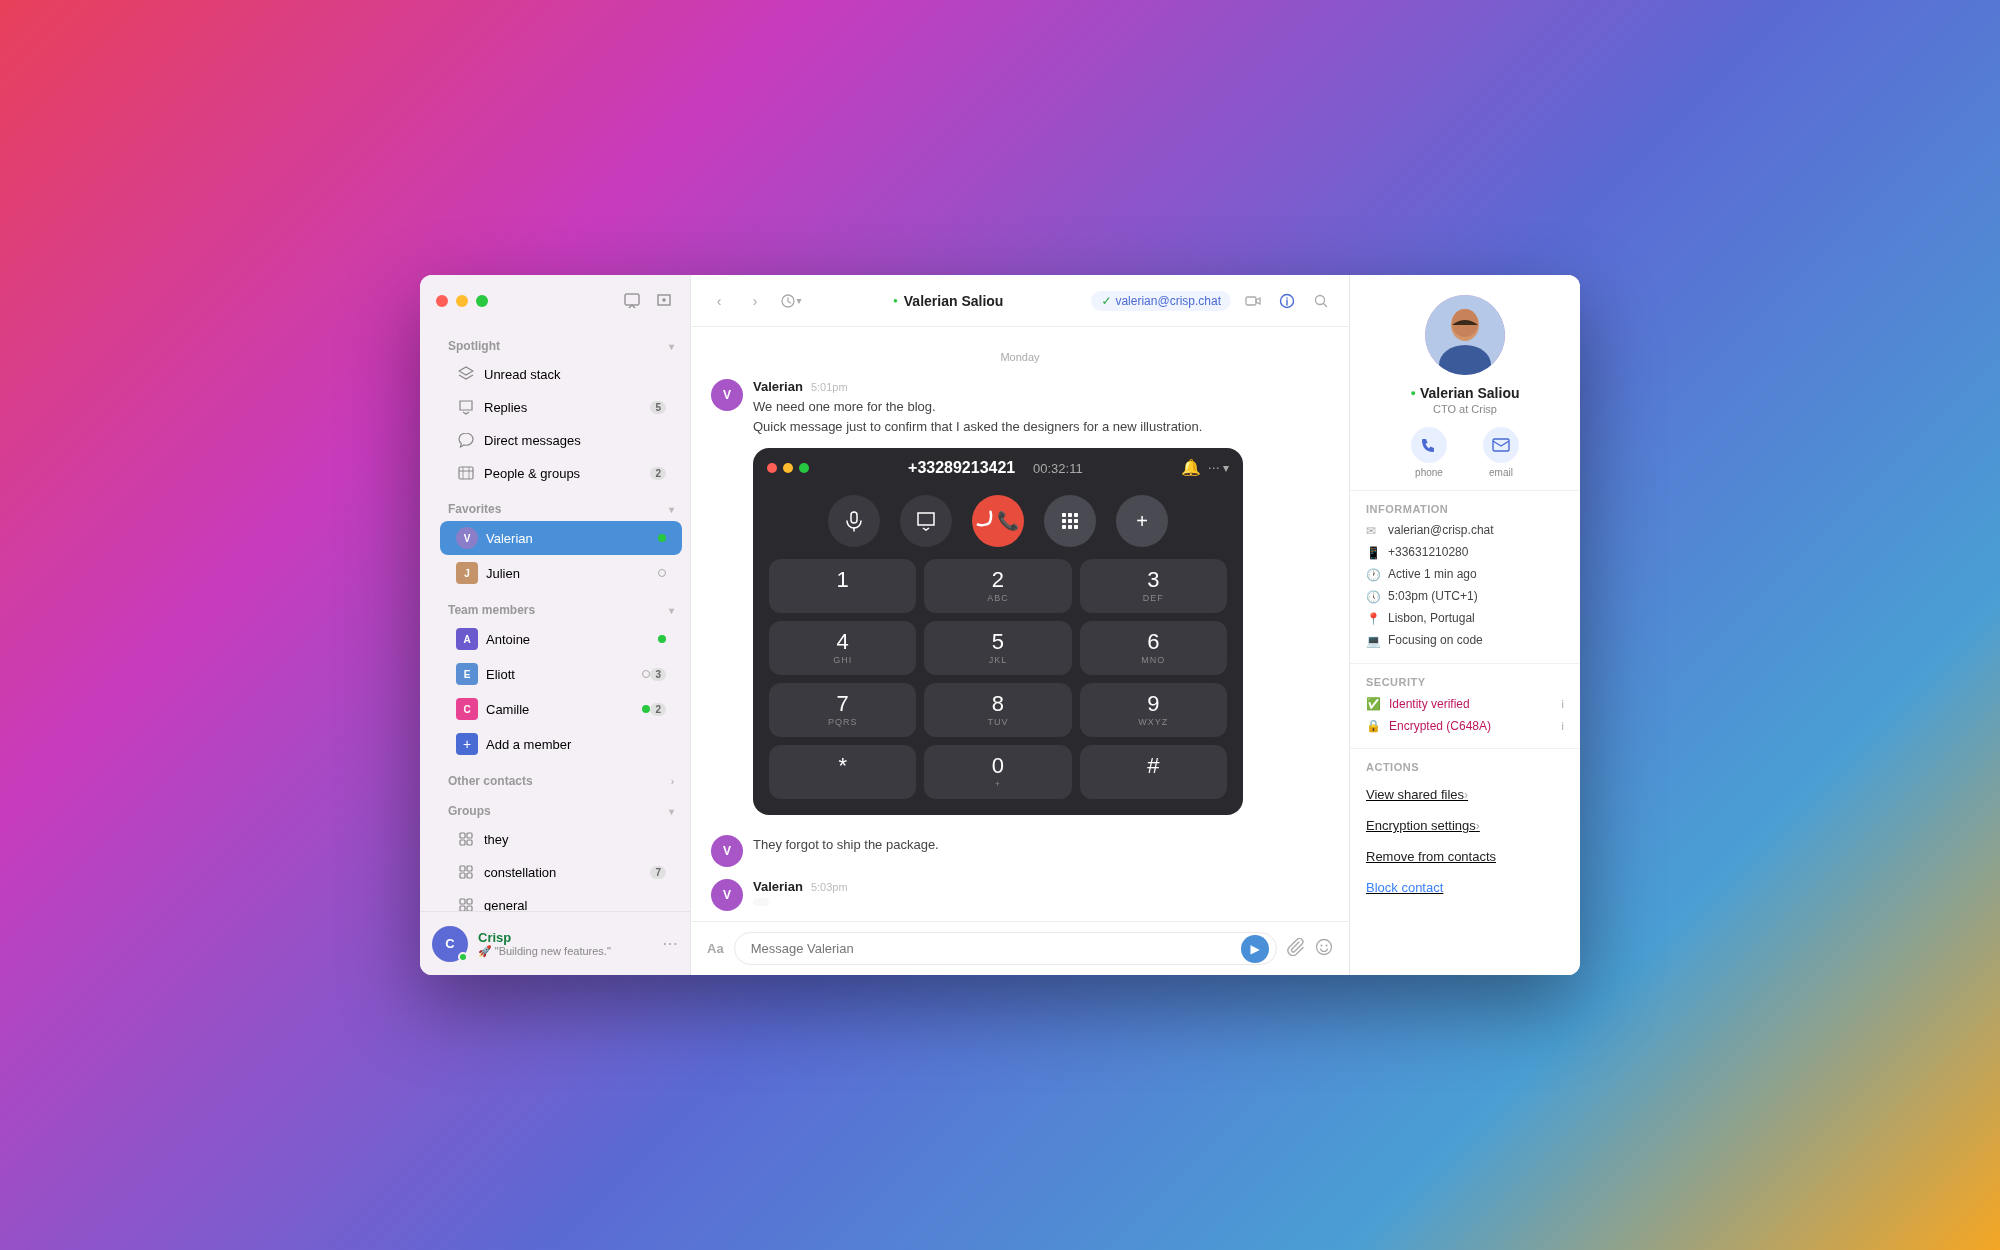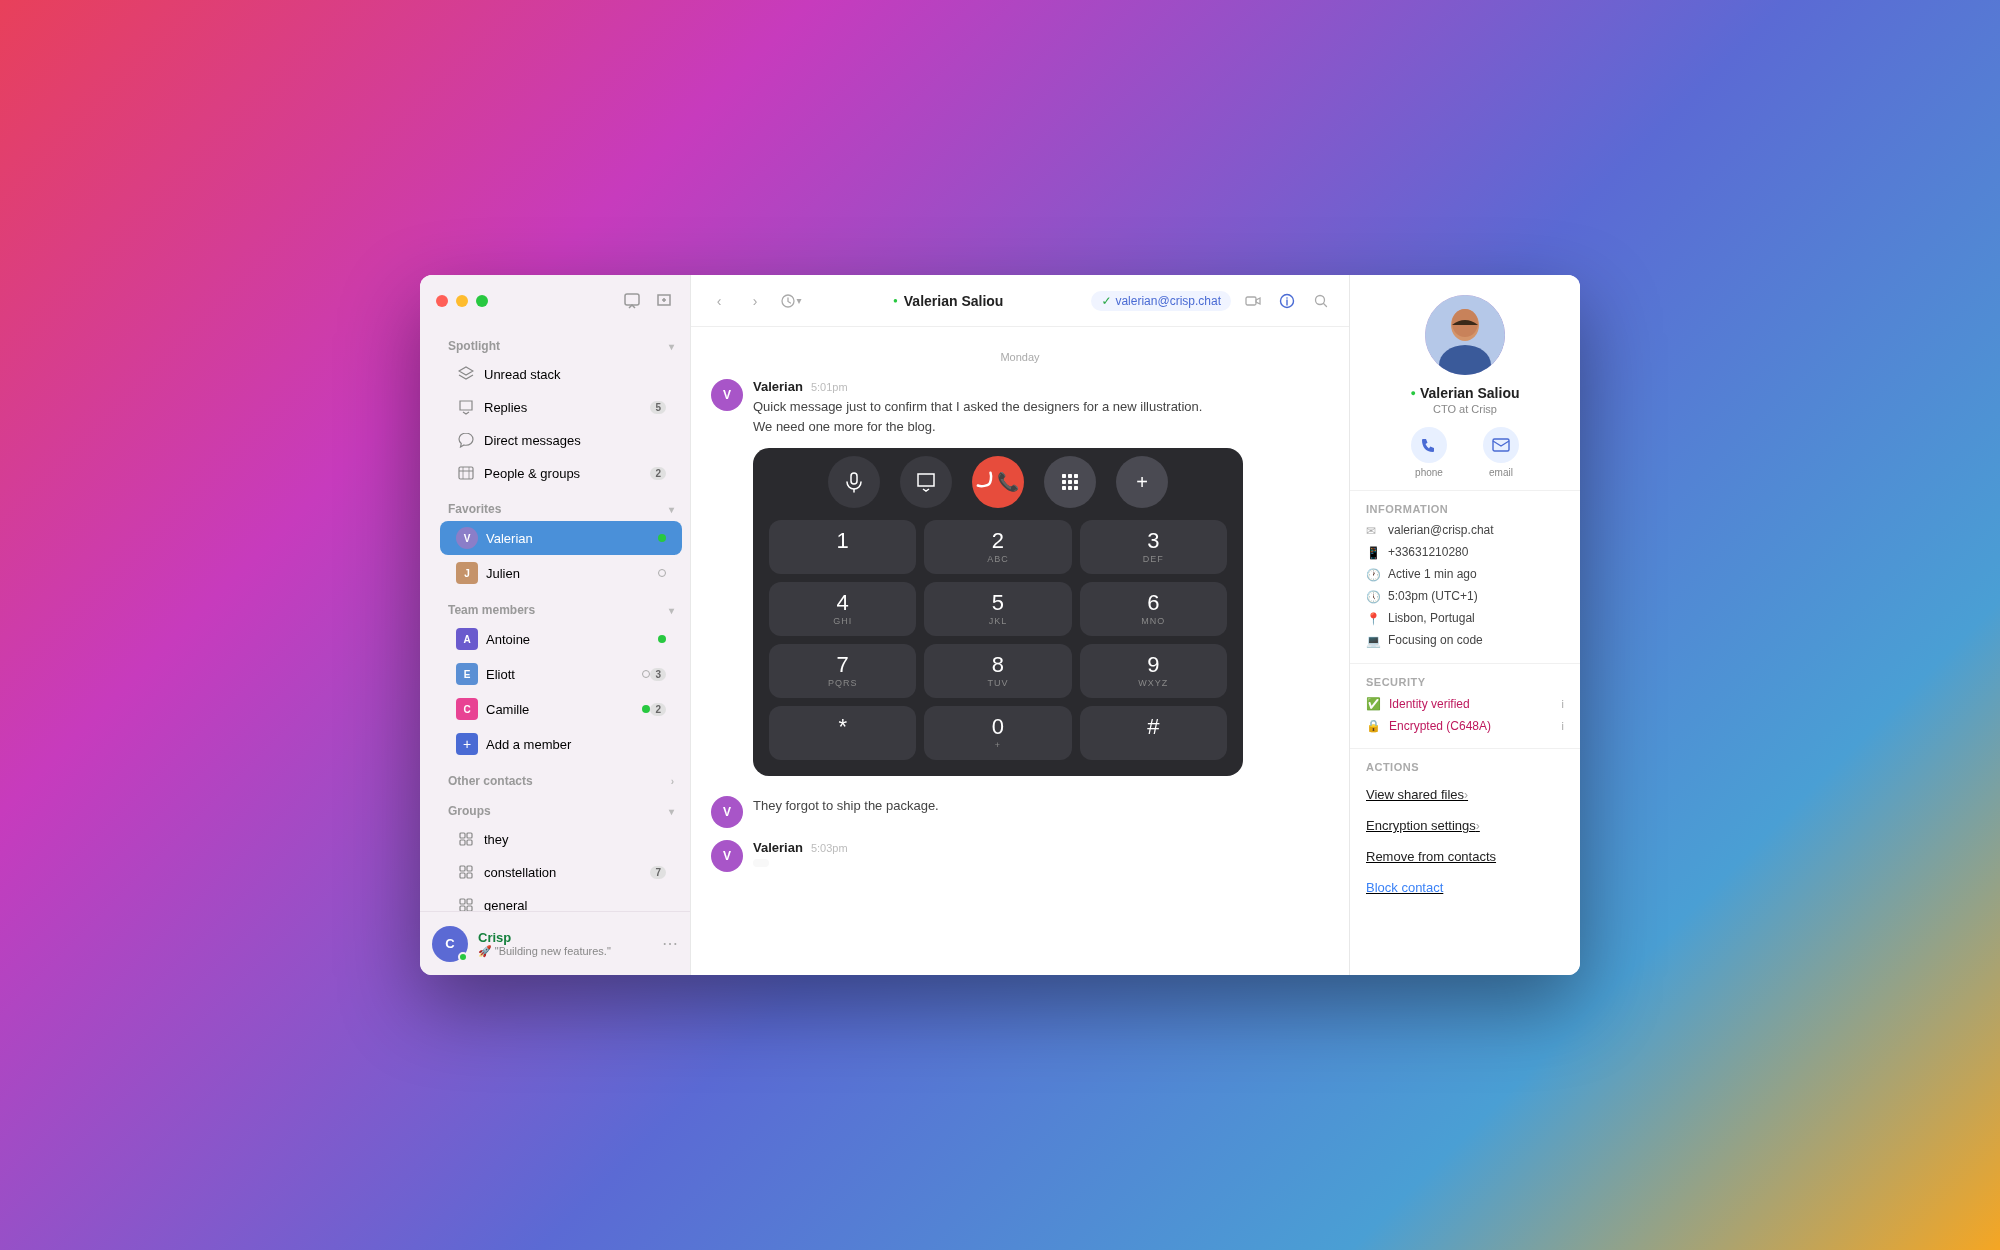--- a/index.html
+++ b/index.html
@@ -598,24 +598,36 @@
     <div class="chat-messages">
       <div class="date-divider">Monday</div>
 
       <div class="message-group">
         <div class="msg-avatar av-purple">V</div>
         <div class="msg-content">
           <div class="msg-header">
             <span class="msg-author">Valerian</span>
             <span class="msg-time">5:01pm</span>
           </div>
+          <div class="msg-text">We need one more for the blog.</div>
           <div class="msg-text">Quick message just to confirm that I asked the designers for a new illustration.</div>
-          <div class="msg-text">We need one more for the blog.</div>
 
           <div class="dialpad-overlay" style="margin-top:12px;">
+            <div class="dialpad-header">
+              <div class="dp-traffic dp-red"></div>
+              <div class="dp-traffic dp-yellow"></div>
+              <div class="dp-traffic dp-green"></div>
+              <div class="dp-number">
+                <span>+33289213421</span>
+                &nbsp;&nbsp;
+                <span style="color:#aaa;font-size:13px;font-weight:400;">00:32:11</span>
+              </div>
+              <div class="dp-mute-btn">🔔</div>
+              <div class="dp-more-btn">⋯ ▾</div>
+            </div>
 
             <div class="dp-controls">
               <div class="dp-ctrl-btn dp-ctrl-dark">
                 <svg width="22" height="22" viewBox="0 0 22 22" fill="none">
                   <rect x="8" y="2" width="6" height="11" rx="3" stroke="#fff" stroke-width="1.5" fill="none"></rect>
                   <path d="M4 11c0 3.87 3.13 7 7 7s7-3.13 7-7" stroke="#fff" stroke-width="1.5" stroke-linecap="round" fill="none"></path>
                   <path d="M11 18v3" stroke="#fff" stroke-width="1.5" stroke-linecap="round"></path>
                 </svg>
               </div>
               <div class="dp-ctrl-btn dp-ctrl-dark">
@@ -714,20 +726,40 @@
             <span class="msg-author">Valerian</span>
             <span class="msg-time">5:03pm</span>
           </div>
           <div class="typing-indicator">
             
           </div>
         </div>
       </div>
     </div>
 
+    <div class="chat-input-area">
+      <span class="aa-btn">Aa</span>
+      <div class="chat-input-wrapper">
+        <input type="text" placeholder="Message Valerian" style="">
+        <div class="send-btn">▶</div>
+      </div>
+      <div class="attach-btn">
+        <svg width="18" height="18" viewBox="0 0 18 18" fill="none">
+          <path d="M16 9.5l-7 7A5 5 0 012 9.5l8-8a3.33 3.33 0 015 4.44l-7.5 7.5A1.67 1.67 0 015 11l7-7" stroke="#aaa" stroke-width="1.4" stroke-linecap="round" fill="none"></path>
+        </svg>
+      </div>
+      <div class="emoji-btn">
+        <svg width="18" height="18" viewBox="0 0 18 18" fill="none">
+          <circle cx="9" cy="9" r="7.5" stroke="#aaa" stroke-width="1.3" fill="none"></circle>
+          <circle cx="6.5" cy="7.5" r="1" fill="#aaa"></circle>
+          <circle cx="11.5" cy="7.5" r="1" fill="#aaa"></circle>
+          <path d="M5.5 11s1 2.5 3.5 2.5 3.5-2.5 3.5-2.5" stroke="#aaa" stroke-width="1.2" stroke-linecap="round" fill="none"></path>
+        </svg>
+      </div>
+    </div>
   </div>
 
   <div class="right-panel">
 
     <div class="rp-profile">
       <div class="rp-avatar">
         <svg width="80" height="80" viewBox="0 0 80 80" fill="none" xmlns="http://www.w3.org/2000/svg">
           <circle cx="40" cy="40" r="40" fill="#b5c8e8"></circle>
           <ellipse cx="40" cy="30" rx="14" ry="16" fill="#d4956a"></ellipse>
           <ellipse cx="40" cy="70" rx="26" ry="20" fill="#3a5a9a"></ellipse>

